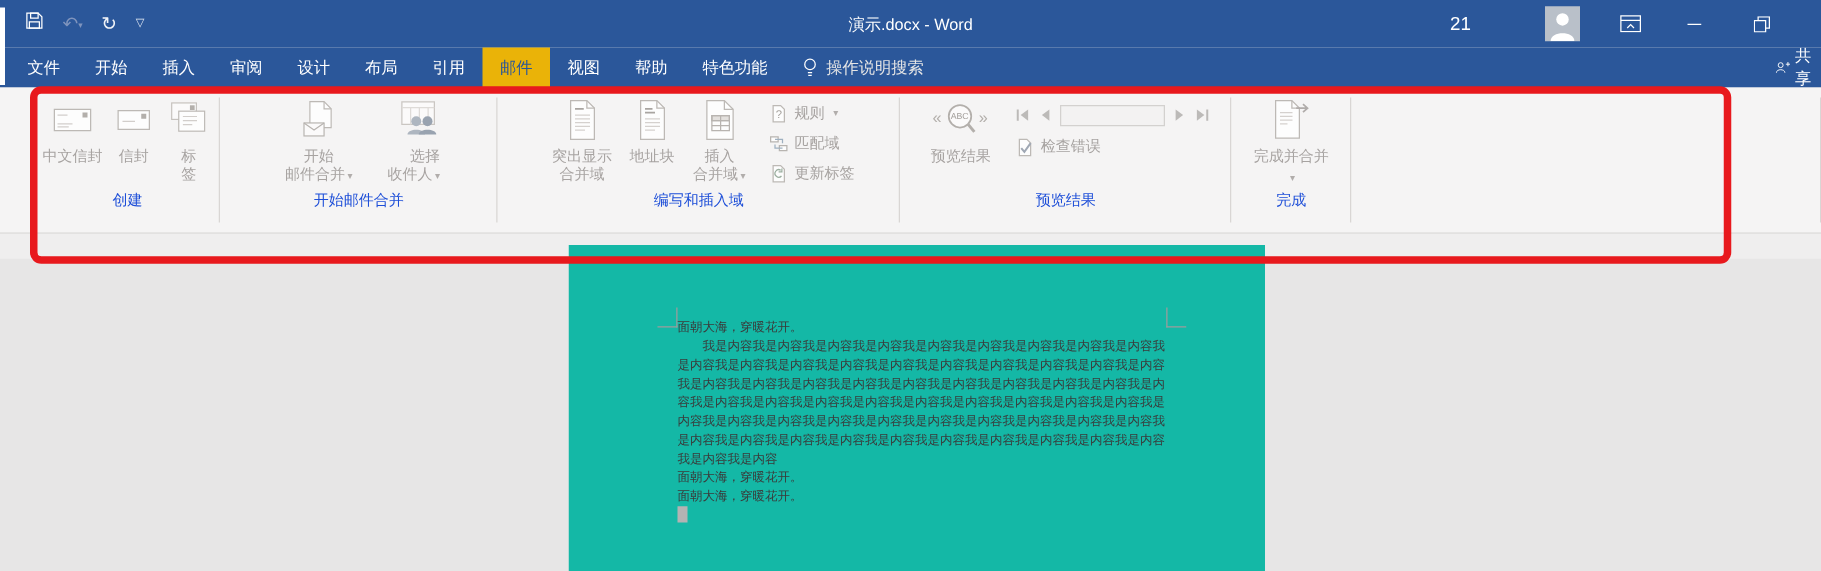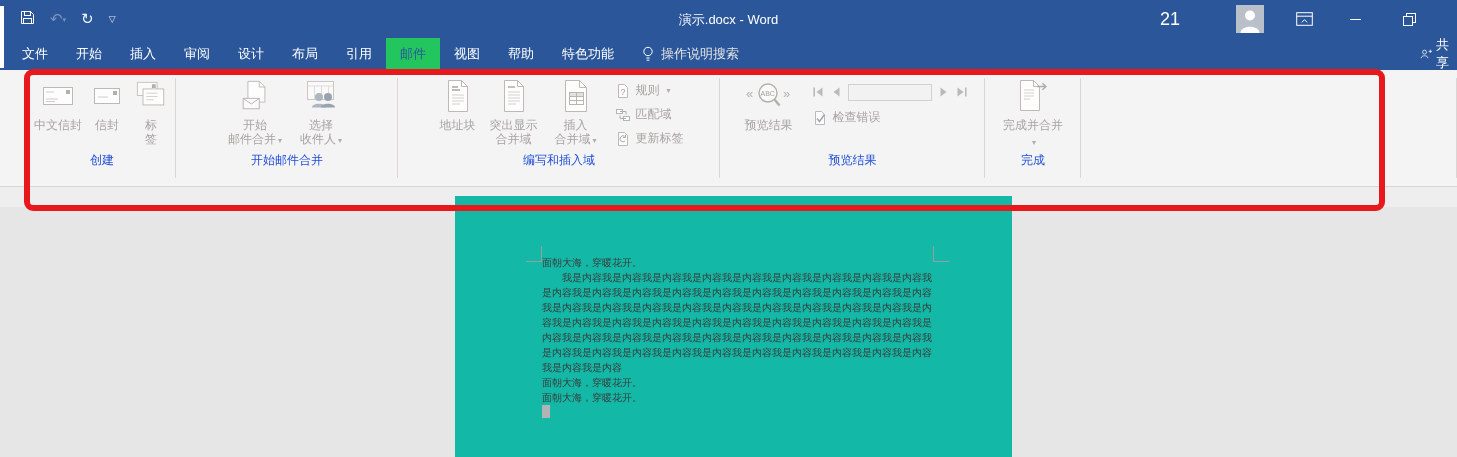--- a/index.html
+++ b/index.html
@@ -8,27 +8,27 @@
 
   
   .titlebar { position: absolute; left: 0; top: 0; width: 1457px; height: 38px; background: #2b579a; }
   .edge-sliver { position: absolute; left: 0; top: 6px; width: 4px; height: 62px; background: #fff; z-index: 5; }
   .qat { position: absolute; left: 20px; top: 7px; display: flex; align-items: center; gap: 15px; height: 24px; }
   .qat .glyph { color: #f0f3f8; font-size: 15px; line-height: 1; font-family: "DejaVu Sans", sans-serif; }
   .qat .undo { color: #7f94bd; }
   .qat .undo small { font-size: 7px; vertical-align: 2px; }
   .qat .menu { color: #dce4f0; font-size: 9px; }
   .win-title { position: absolute; left: 50%; top: 11px; transform: translateX(-50%); color: #fff; font-size: 13px; white-space: nowrap; }
-  .tb-right-item { position: absolute; top: 0; height: 38px; display: flex; align-items: center; color: #fff; font-size: 18px; }
+  .tb-right-item { position: absolute; top: 0; height: 38px; display: flex; align-items: center; color: #fff; font-size: 15px; }
   .avatar-box { width: 28px; height: 28px; background: #b9c0c9; display: flex; align-items: flex-end; justify-content: center; overflow: hidden; }
 
   
   .tabrow { position: absolute; left: 0; top: 38px; width: 1457px; height: 32px; background: #2b579a; display: flex; align-items: stretch; padding-left: 8px; }
   .tab { display: flex; align-items: center; padding: 0 14px; color: #fff; font-size: 13px; cursor: default; white-space: nowrap; }
-  .tab.selected { background: #22c55e; color: #2b579a; }
+  .tab.selected { background: #eab308; color: #2b579a; }
   .tab-search { display: flex; align-items: center; gap: 7px; margin-left: 14px; color: #e5e5e5; font-size: 13px; }
   .share-clip { position: absolute; right: 0; top: 0; height: 32px; width: 37px; overflow: hidden; display: flex; align-items: center; gap: 4px; color: #fff; font-size: 13px; justify-content: center; }
 
   
   .ribbon { position: absolute; left: 0; top: 70px; width: 1457px; height: 117px; background: #f5f4f4; border-bottom: 1px solid #d8d6d4; display: flex; padding-left: 28px; }
   .rgroup { position: relative; height: 100%; flex: 0 0 auto; }
   .rgroup::after { content: ""; position: absolute; right: 0; top: 8px; bottom: 8px; width: 1px; background: #d9d6d4; }
   .gcontent { display: flex; justify-content: center; gap: 2px; padding-top: 8px; height: 88px; }
   .glabel { position: absolute; bottom: 17px; left: 0; width: 100%; text-align: center; font-size: 12px; color: #1d4ed8; }
   .rbtn { display: flex; flex-direction: column; align-items: center; font-size: 12px; color: #a7a3a1; line-height: 14px; text-align: center; }
@@ -180,62 +180,62 @@
             <svg width="32" height="34" viewBox="0 0 32 36">
                 <path d="M8.5 2.5 h12 l6 6 v16 h-18 z" fill="#fdfdfd" stroke="#bdb9b5"></path>
                 <path d="M20.5 2.5 v6 h6" fill="none" stroke="#bdb9b5"></path>
                 <rect x="3.5" y="20.5" width="17" height="11" fill="#fbfafa" stroke="#b8b4b0"></rect>
                 <path d="M3.5 20.5 l8.5 6 l8.5 -6" fill="none" stroke="#b8b4b0"></path>
               </svg>
           </div>
           <div>开始</div>
           <div><span>邮件合并</span><span class="dd">▾</span></div>
         </div>
-        <div class="rbtn" style="width:62px;">
+        <div class="rbtn" style="width:62px;align-items:flex-end;">
           <div class="ricon">
             <svg width="34" height="34" viewBox="0 0 34 34">
                 <rect x="3.5" y="2.5" width="26" height="18" fill="#fbfafa" stroke="#cac6c2"></rect>
                 <path d="M3.5 7 h26 M10.5 7 v13.5 M17.5 7 v13.5 M24.5 7 v13.5" stroke="#dedbd8"></path>
                 <circle cx="15" cy="18" r="4" fill="#aeb6c0"></circle>
                 <path d="M8 28.5 c0-5 14-5 14 0 z" fill="#aeb6c0"></path>
                 <circle cx="24" cy="18" r="4" fill="#99a3b0"></circle>
                 <path d="M17 28.5 c0-5 14-5 14 0 z" fill="#99a3b0"></path>
               </svg>
           </div>
           <div>选择</div>
           <div><span>收件人</span><span class="dd">▾</span></div>
         </div>
       </div>
       <div class="glabel">开始邮件合并</div>
     </div>
 
     <div class="rgroup" style="width:322px;">
       <div class="gcontent">
+        <div class="rbtn" style="width:62px;">
+          <div class="ricon">
+            <svg width="26" height="34" viewBox="0 0 26 34">
+                <path d="M3.5 1.5 h13 l6 6 v25 h-19 z" fill="#fdfdfd" stroke="#bdb9b5"></path>
+                <path d="M16.5 1.5 v6 h6" fill="none" stroke="#bdb9b5"></path>
+                <path d="M7 8 h7" stroke="#a9a5a1" stroke-width="1.4"></path>
+                <path d="M7 13 h12 M7 16 h12 M7 19 h12 M7 22 h12 M7 25 h8" stroke="#d5d1ce"></path>
+              </svg>
+          </div>
+          <div>突出显示</div>
+          <div>合并域</div>
+        </div>
         <div class="rbtn" style="width:46px;">
           <div class="ricon">
             <svg width="26" height="34" viewBox="0 0 26 34">
                 <path d="M3.5 1.5 h13 l6 6 v25 h-19 z" fill="#fdfdfd" stroke="#bdb9b5"></path>
                 <path d="M16.5 1.5 v6 h6" fill="none" stroke="#bdb9b5"></path>
                 <path d="M7 8 h6 M7 11 h8" stroke="#a9a5a1" stroke-width="1.4"></path>
                 <path d="M7 16 h12 M7 19 h12 M7 22 h12 M7 25 h8" stroke="#d5d1ce"></path>
               </svg>
           </div>
           <div>地址块</div>
-        </div>
-        <div class="rbtn" style="width:62px;">
-          <div class="ricon">
-            <svg width="26" height="34" viewBox="0 0 26 34">
-                <path d="M3.5 1.5 h13 l6 6 v25 h-19 z" fill="#fdfdfd" stroke="#bdb9b5"></path>
-                <path d="M16.5 1.5 v6 h6" fill="none" stroke="#bdb9b5"></path>
-                <path d="M7 8 h7" stroke="#a9a5a1" stroke-width="1.4"></path>
-                <path d="M7 13 h12 M7 16 h12 M7 19 h12 M7 22 h12 M7 25 h8" stroke="#d5d1ce"></path>
-              </svg>
-          </div>
-          <div>突出显示</div>
-          <div>合并域</div>
         </div>
         <div class="rbtn" style="width:58px;">
           <div class="ricon">
             <svg width="28" height="34" viewBox="0 0 28 34">
                 <path d="M3.5 1.5 h14 l7 7 v24 h-21 z" fill="#fdfdfd" stroke="#bdb9b5"></path>
                 <path d="M17.5 1.5 v7 h7" fill="none" stroke="#bdb9b5"></path>
                 <rect x="7.5" y="13.5" width="14" height="4" fill="#e3e0dd" stroke="#b8b4b0"></rect>
                 <rect x="7.5" y="13.5" width="14" height="12" fill="none" stroke="#b8b4b0"></rect>
                 <path d="M7.5 17.5 h14 M7.5 21.5 h14 M14.5 13.5 v12" stroke="#b8b4b0"></path>
               </svg>

